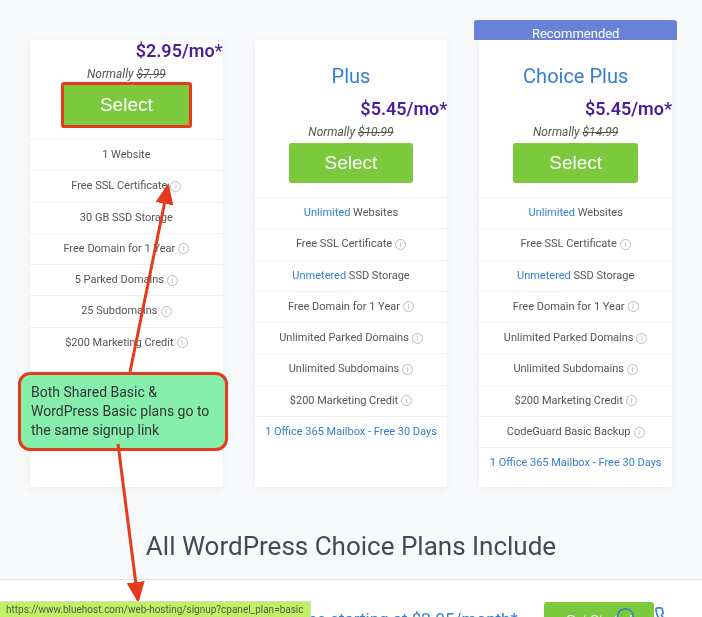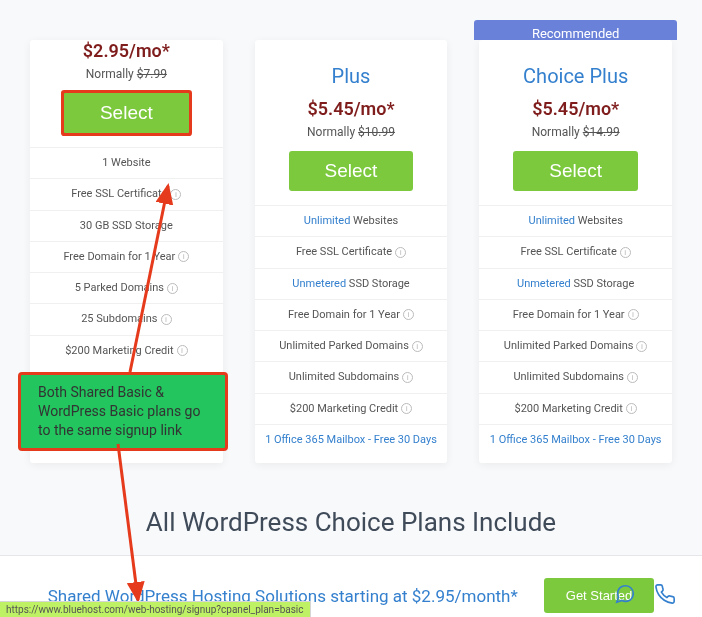--- a/index.html
+++ b/index.html
@@ -39,29 +39,31 @@
       border-radius: 3px 3px 0 0;
     }
     .plan-title {
       color: #3480ce;
       font-size: 20px;
       font-weight: 400;
       padding-top: 24px;
       padding-bottom: 10px;
     }
     .plan-price {
-      color: #7f1d1d;
+      color: #4c1d95;
       font-size: 18px;
       font-weight: 600;
       padding-bottom: 6px;
+      text-align: right;
     }
     .plan-normally {
       font-size: 12px;
       color: #555;
-      padding-bottom: 12px;
+      padding-bottom: 4px;
+      font-style: italic;
     }
     .plan-normally .strike {
       text-decoration: line-through;
       color: #555;
     }
     .select-btn {
       display: inline-block;
       background: #7cc93e;
       color: #fff;
       font-size: 19px;
@@ -141,24 +143,24 @@
     .footer-icon {
       width: 22px;
       height: 22px;
       color: #3480ce;
     }
     .annotation-box {
       position: absolute;
       left: 18px;
       top: 372px;
       width: 210px;
-      background: #22c55e;
+      background: #86efac;
       border: 3px solid #e63a1c;
-      border-radius: 4px;
-      padding: 8px 17px;
+      border-radius: 12px;
+      padding: 8px 10px;
       font-size: 14px;
       color: #333;
       line-height: 1.35;
     }
     .arrow-svg {
       position: absolute;
       pointer-events: none;
     }
     .status-url {
       position: absolute;
@@ -223,20 +225,21 @@
     </div>
     <button class="select-btn">Select</button>
     <ul class="features">
         <li><span class="hl">Unlimited</span> Websites</li>
         <li>Free SSL Certificate<span class="info-icon">i</span></li>
         <li><span class="hl">Unmetered</span> SSD Storage</li>
         <li>Free Domain for 1 Year<span class="info-icon">i</span></li>
         <li>Unlimited Parked Domains<span class="info-icon">i</span></li>
         <li>Unlimited Subdomains<span class="info-icon">i</span></li>
         <li>$200 Marketing Credit<span class="info-icon">i</span></li>
+        <li>CodeGuard Basic Backup<span class="info-icon">i</span></li>
         <li><span class="hl">1 Office 365 Mailbox - Free 30 Days</span></li>
       </ul>
   </div>
 
 </div>
 
 <h2 class="section-heading">All WordPress Choice Plans Include</h2>
 
 <div class="footer-bar">
   <span class="footer-text">Shared WordPress Hosting Solutions starting at $2.95/month*</span>

